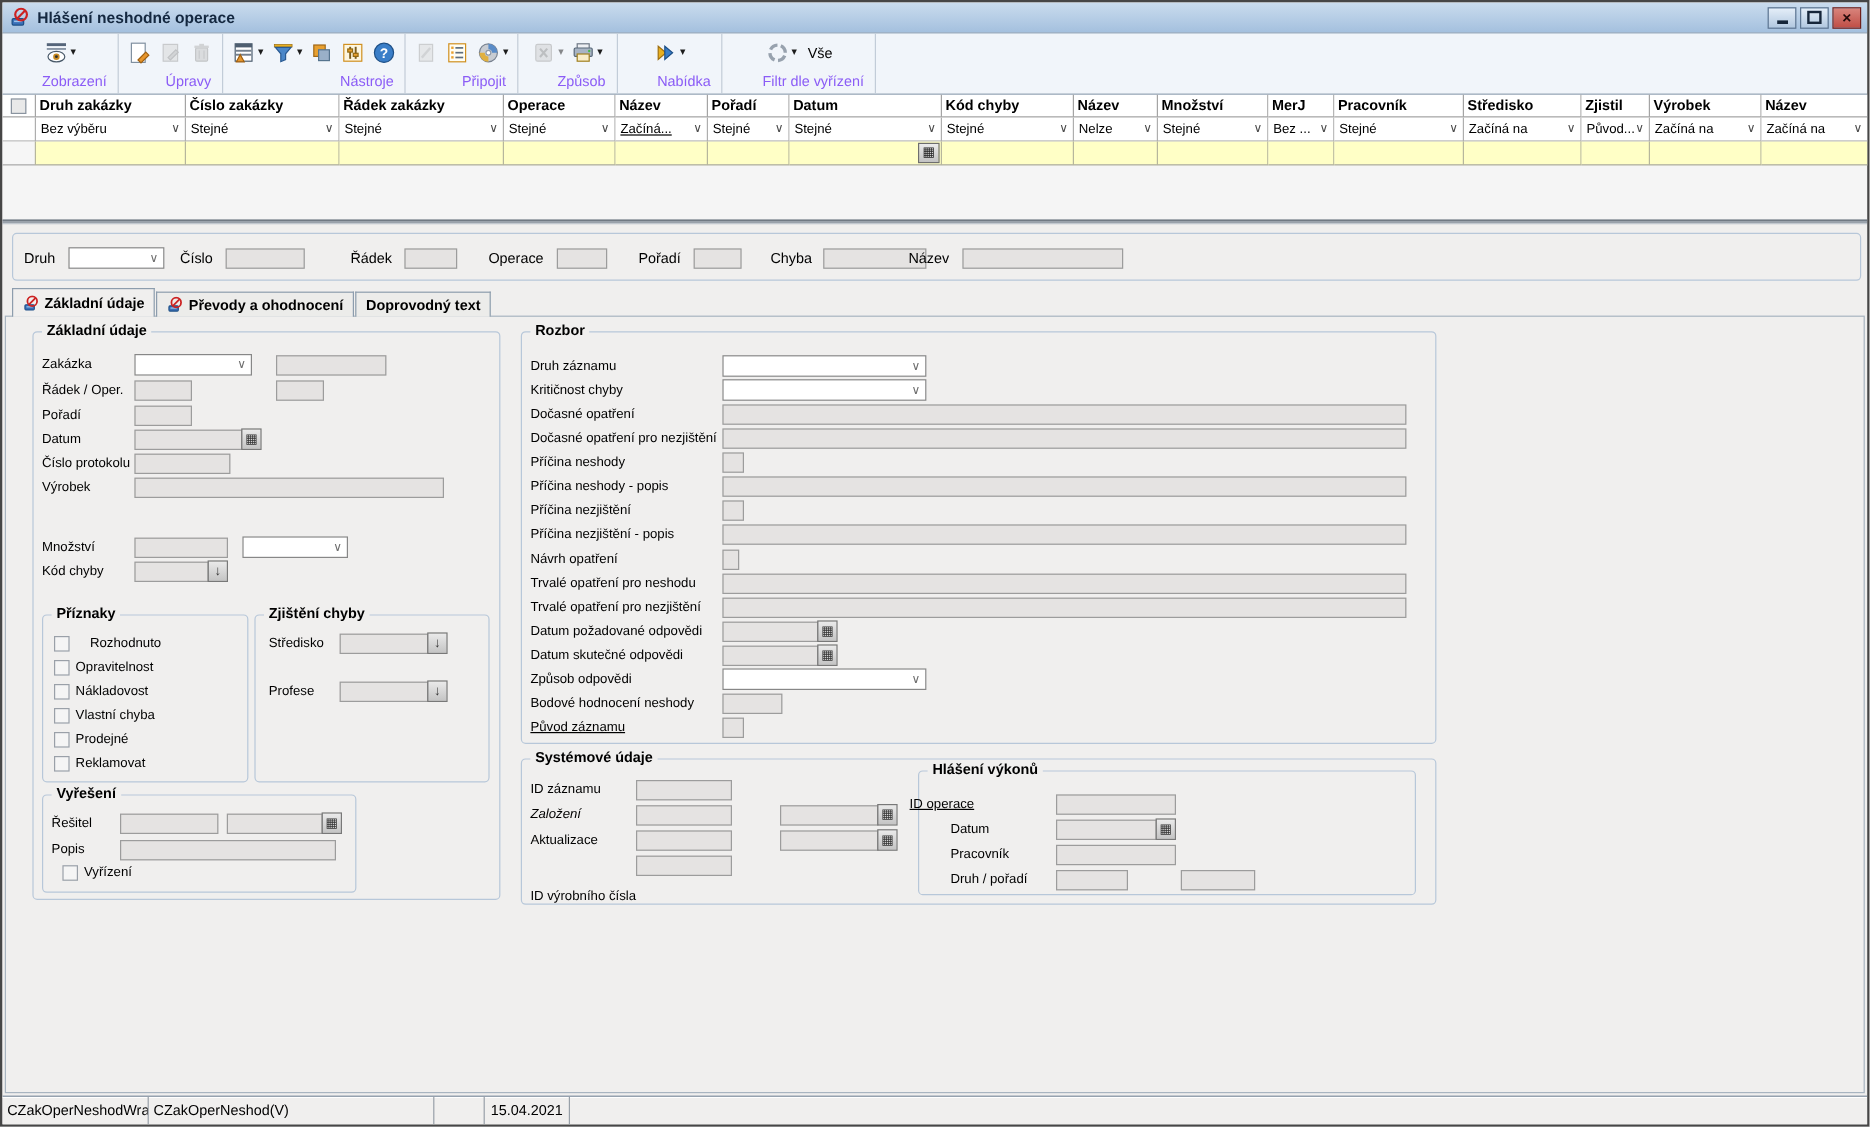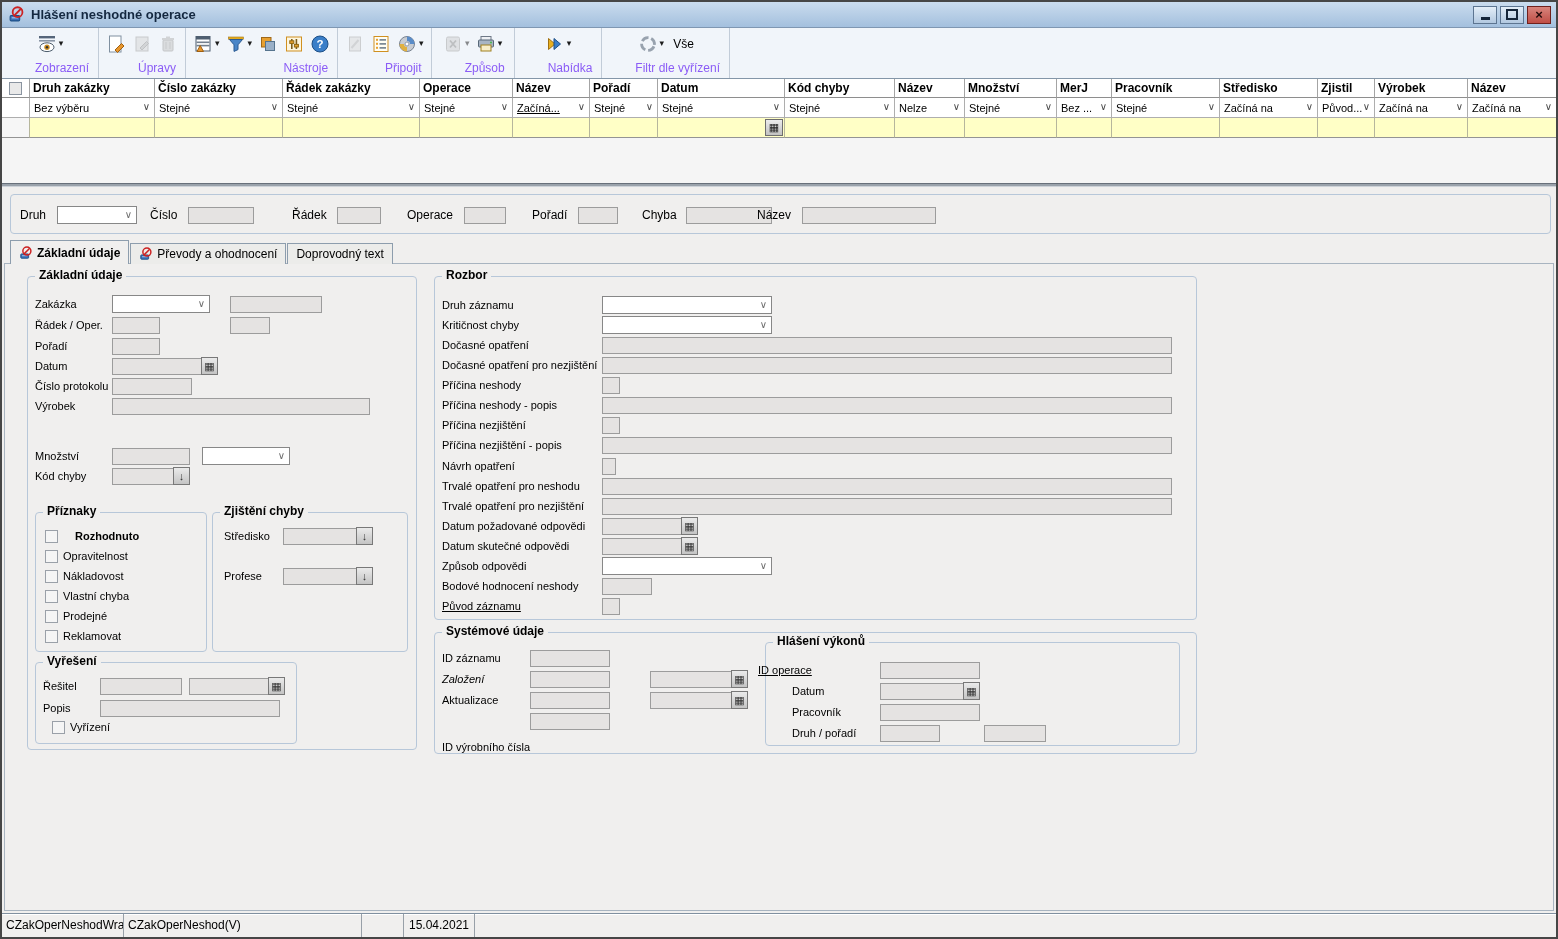--- a/index.html
+++ b/index.html
@@ -51,21 +51,21 @@
   .grid-empty{position:absolute;left:0;top:136px;right:0;height:45px;background:#f5f5f5;}
   .splitter{position:absolute;left:0;top:181px;right:0;height:4px;background:#9aa2ab;
     border-top:1px solid #68707a;border-bottom:1px solid #cdd2d8;box-sizing:border-box;}
   
   .lower{position:absolute;left:0;top:185px;right:0;height:726px;background:#f0efee;}
   .tabpage{position:absolute;left:2px;top:261px;width:1550px;height:648px;
     border:1px solid #a8b4c0;background:#f0efee;box-sizing:border-box;}
   .tabs{position:absolute;left:8px;top:238px;height:24px;display:flex;align-items:flex-end;z-index:4;}
   .tab{box-sizing:border-box;height:21px;display:flex;align-items:center;gap:4px;padding:0 8px;
     border:1px solid #8d9dad;border-bottom:none;background:#ececea;font-size:12px;
-    margin-right:1px;white-space:nowrap;}
+    margin-right:1px;white-space:nowrap;font-weight:bold;}
   .tab.active{height:24px;background:#f0efee;font-weight:bold;}
   .tab svg{width:14px;height:14px;display:block;}
   
   .canvas{position:absolute;inset:0;z-index:5;pointer-events:none;}
   .canvas > div{pointer-events:auto;}
   .fs{position:absolute;border:1px solid #b7c7d9;border-radius:4px;box-sizing:border-box;}
   .fs-legend{position:absolute;font-size:12px;font-weight:bold;color:#000;background:#f0efee;
     padding:0 4px;white-space:nowrap;z-index:6;}
   .lbl{position:absolute;font-size:11px;white-space:nowrap;color:#000;}
   .inp{position:absolute;height:17px;box-sizing:border-box;background:#e5e3e2;border:1px solid #9c9c9c;}
@@ -482,21 +482,21 @@
       <div class="lbl" style="left: 33px; top: 398px;">Výrobek</div>
       <div class="inp" style="left: 110px; top: 396px; width: 258px;"></div>
       <div class="lbl" style="left: 33px; top: 448px;">Množství</div>
       <div class="inp" style="left: 110px; top: 446px; width: 78px;"></div>
       <div class="combo" style="left: 200px; top: 445px; width: 88px;">
         <div class="chev">∨</div>
       </div>
       <div class="lbl" style="left: 33px; top: 468px;">Kód chyby</div>
       <div class="inp" style="left: 110px; top: 466px; width: 62px;"></div>
       <div class="mini" style="left: 171px; top: 465px;">↓</div>
-      <div class="lbl" style="left: 73px; top: 528px; font-weight: bold;">Rozhodnuto</div>
+      <div class="lbl" style="left: 73px; top: 528px;">Rozhodnuto</div>
       <div class="chk" style="left: 43px; top: 528px;"></div>
       <div class="lbl" style="left: 61px; top: 548px;">Opravitelnost</div>
       <div class="chk" style="left: 43px; top: 548px;"></div>
       <div class="lbl" style="left: 61px; top: 568px;">Nákladovost</div>
       <div class="chk" style="left: 43px; top: 568px;"></div>
       <div class="lbl" style="left: 61px; top: 588px;">Vlastní chyba</div>
       <div class="chk" style="left: 43px; top: 588px;"></div>
       <div class="lbl" style="left: 61px; top: 608px;">Prodejné</div>
       <div class="chk" style="left: 43px; top: 608px;"></div>
       <div class="lbl" style="left: 61px; top: 628px;">Reklamovat</div>

